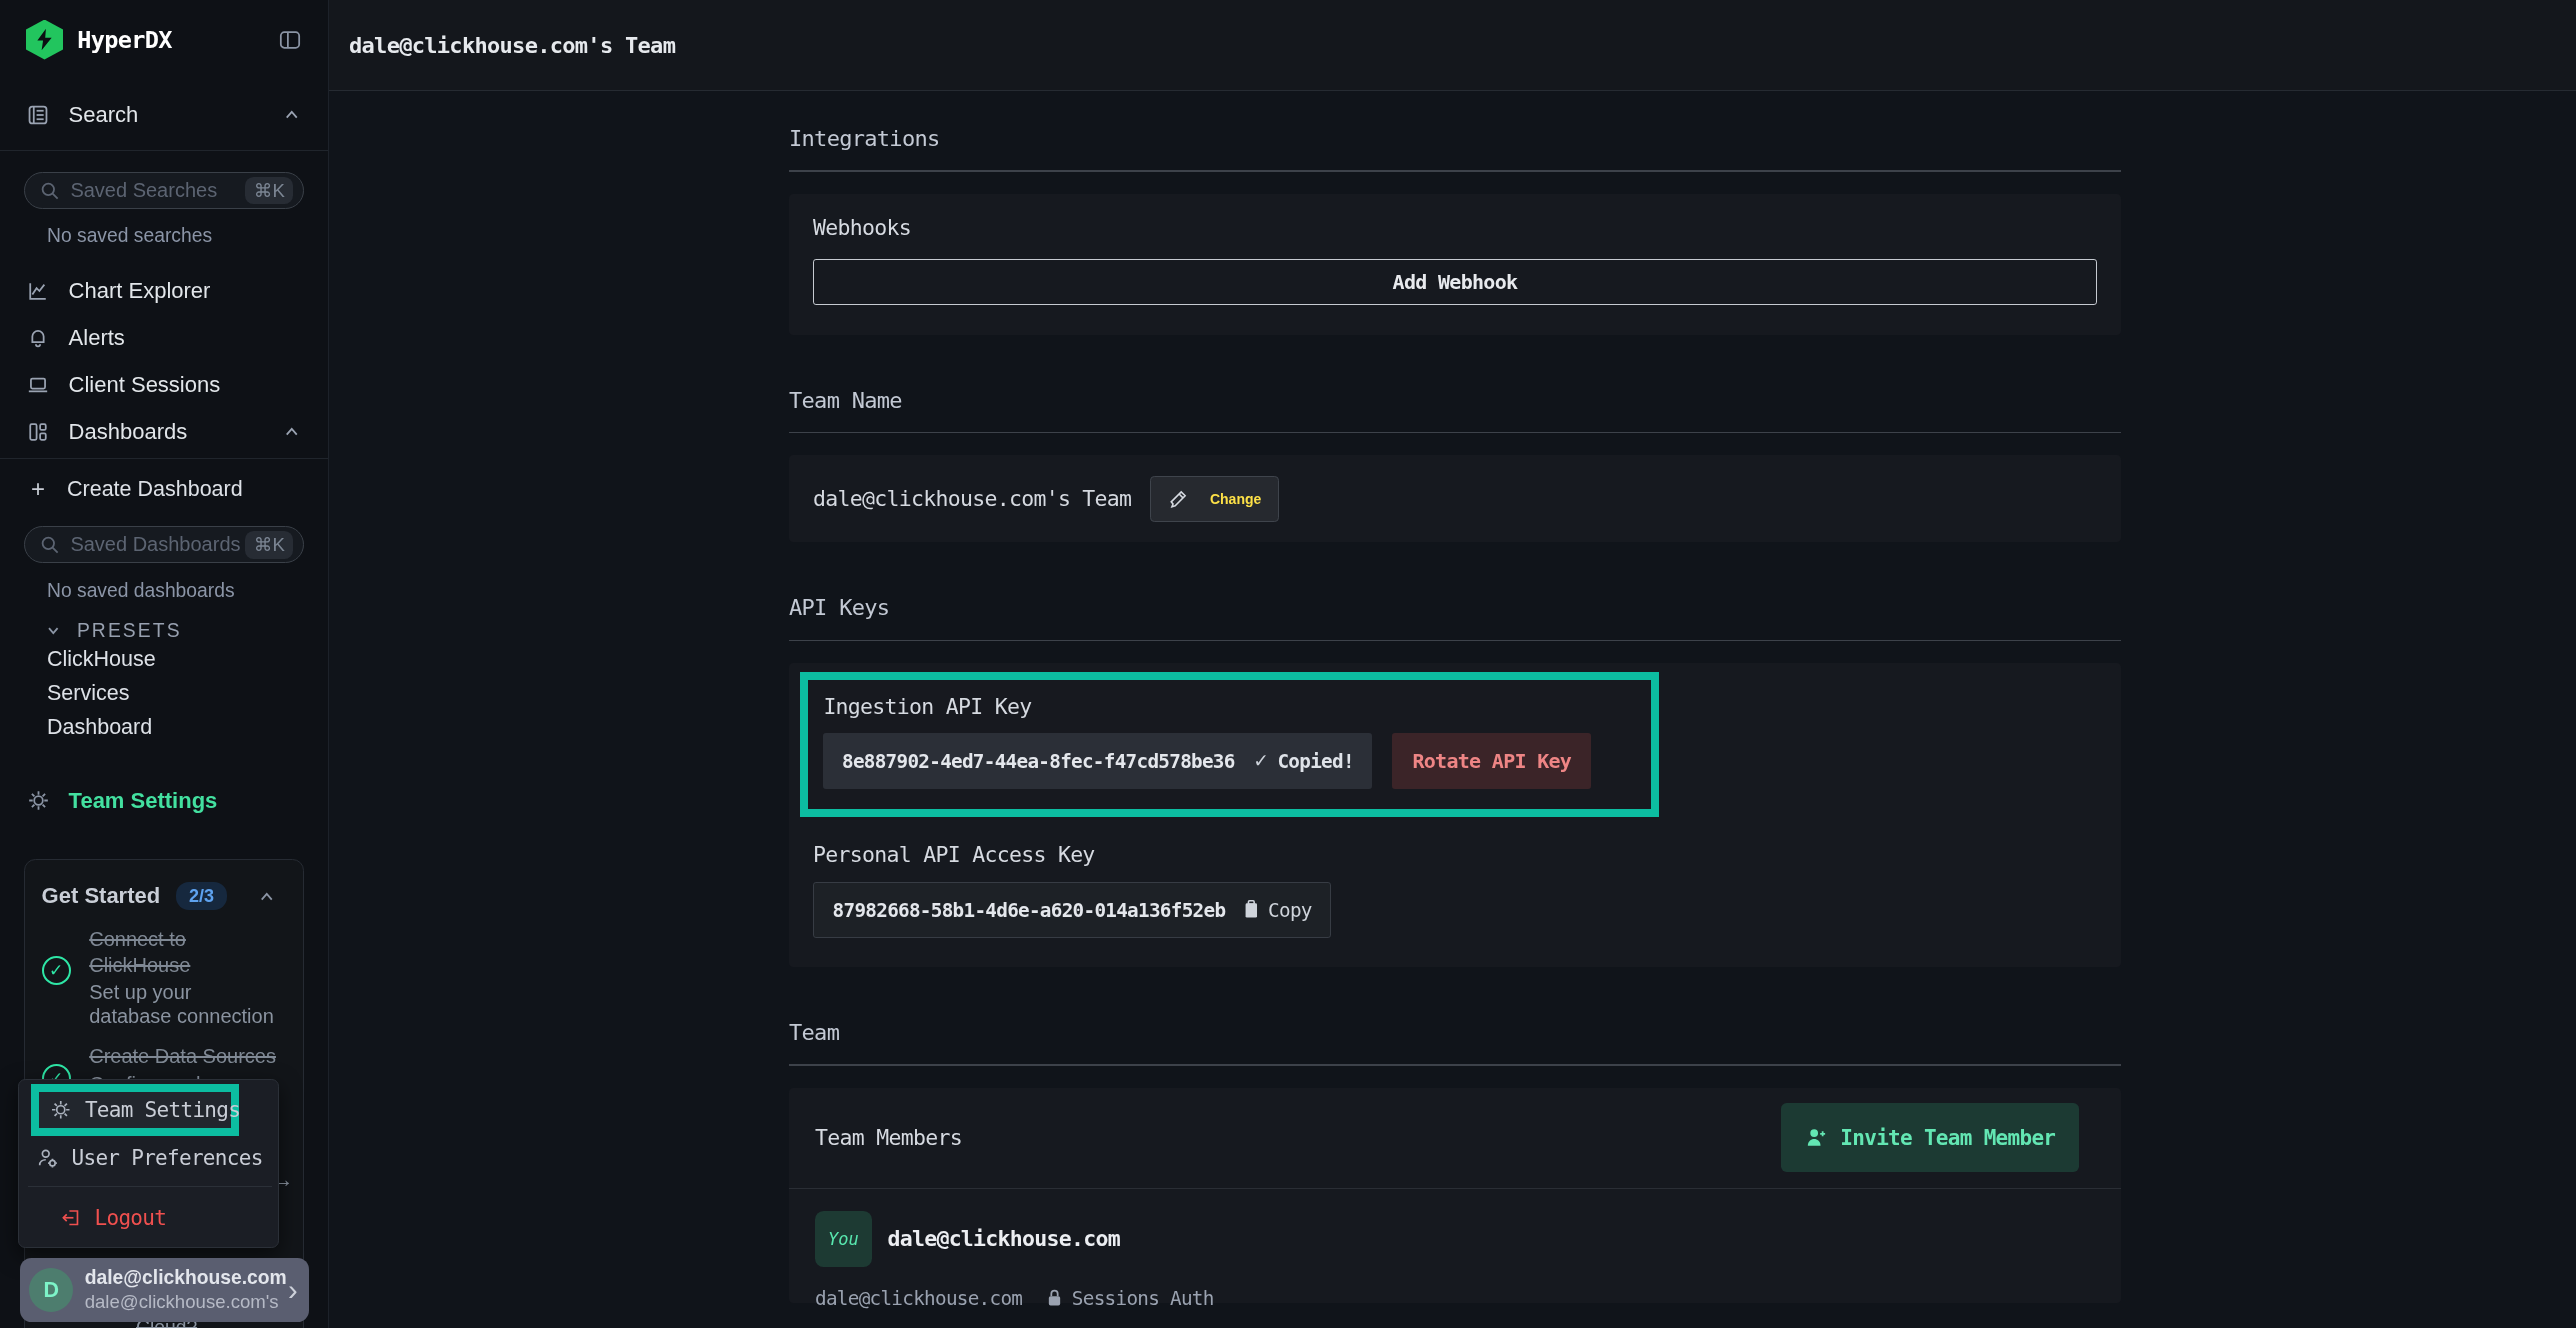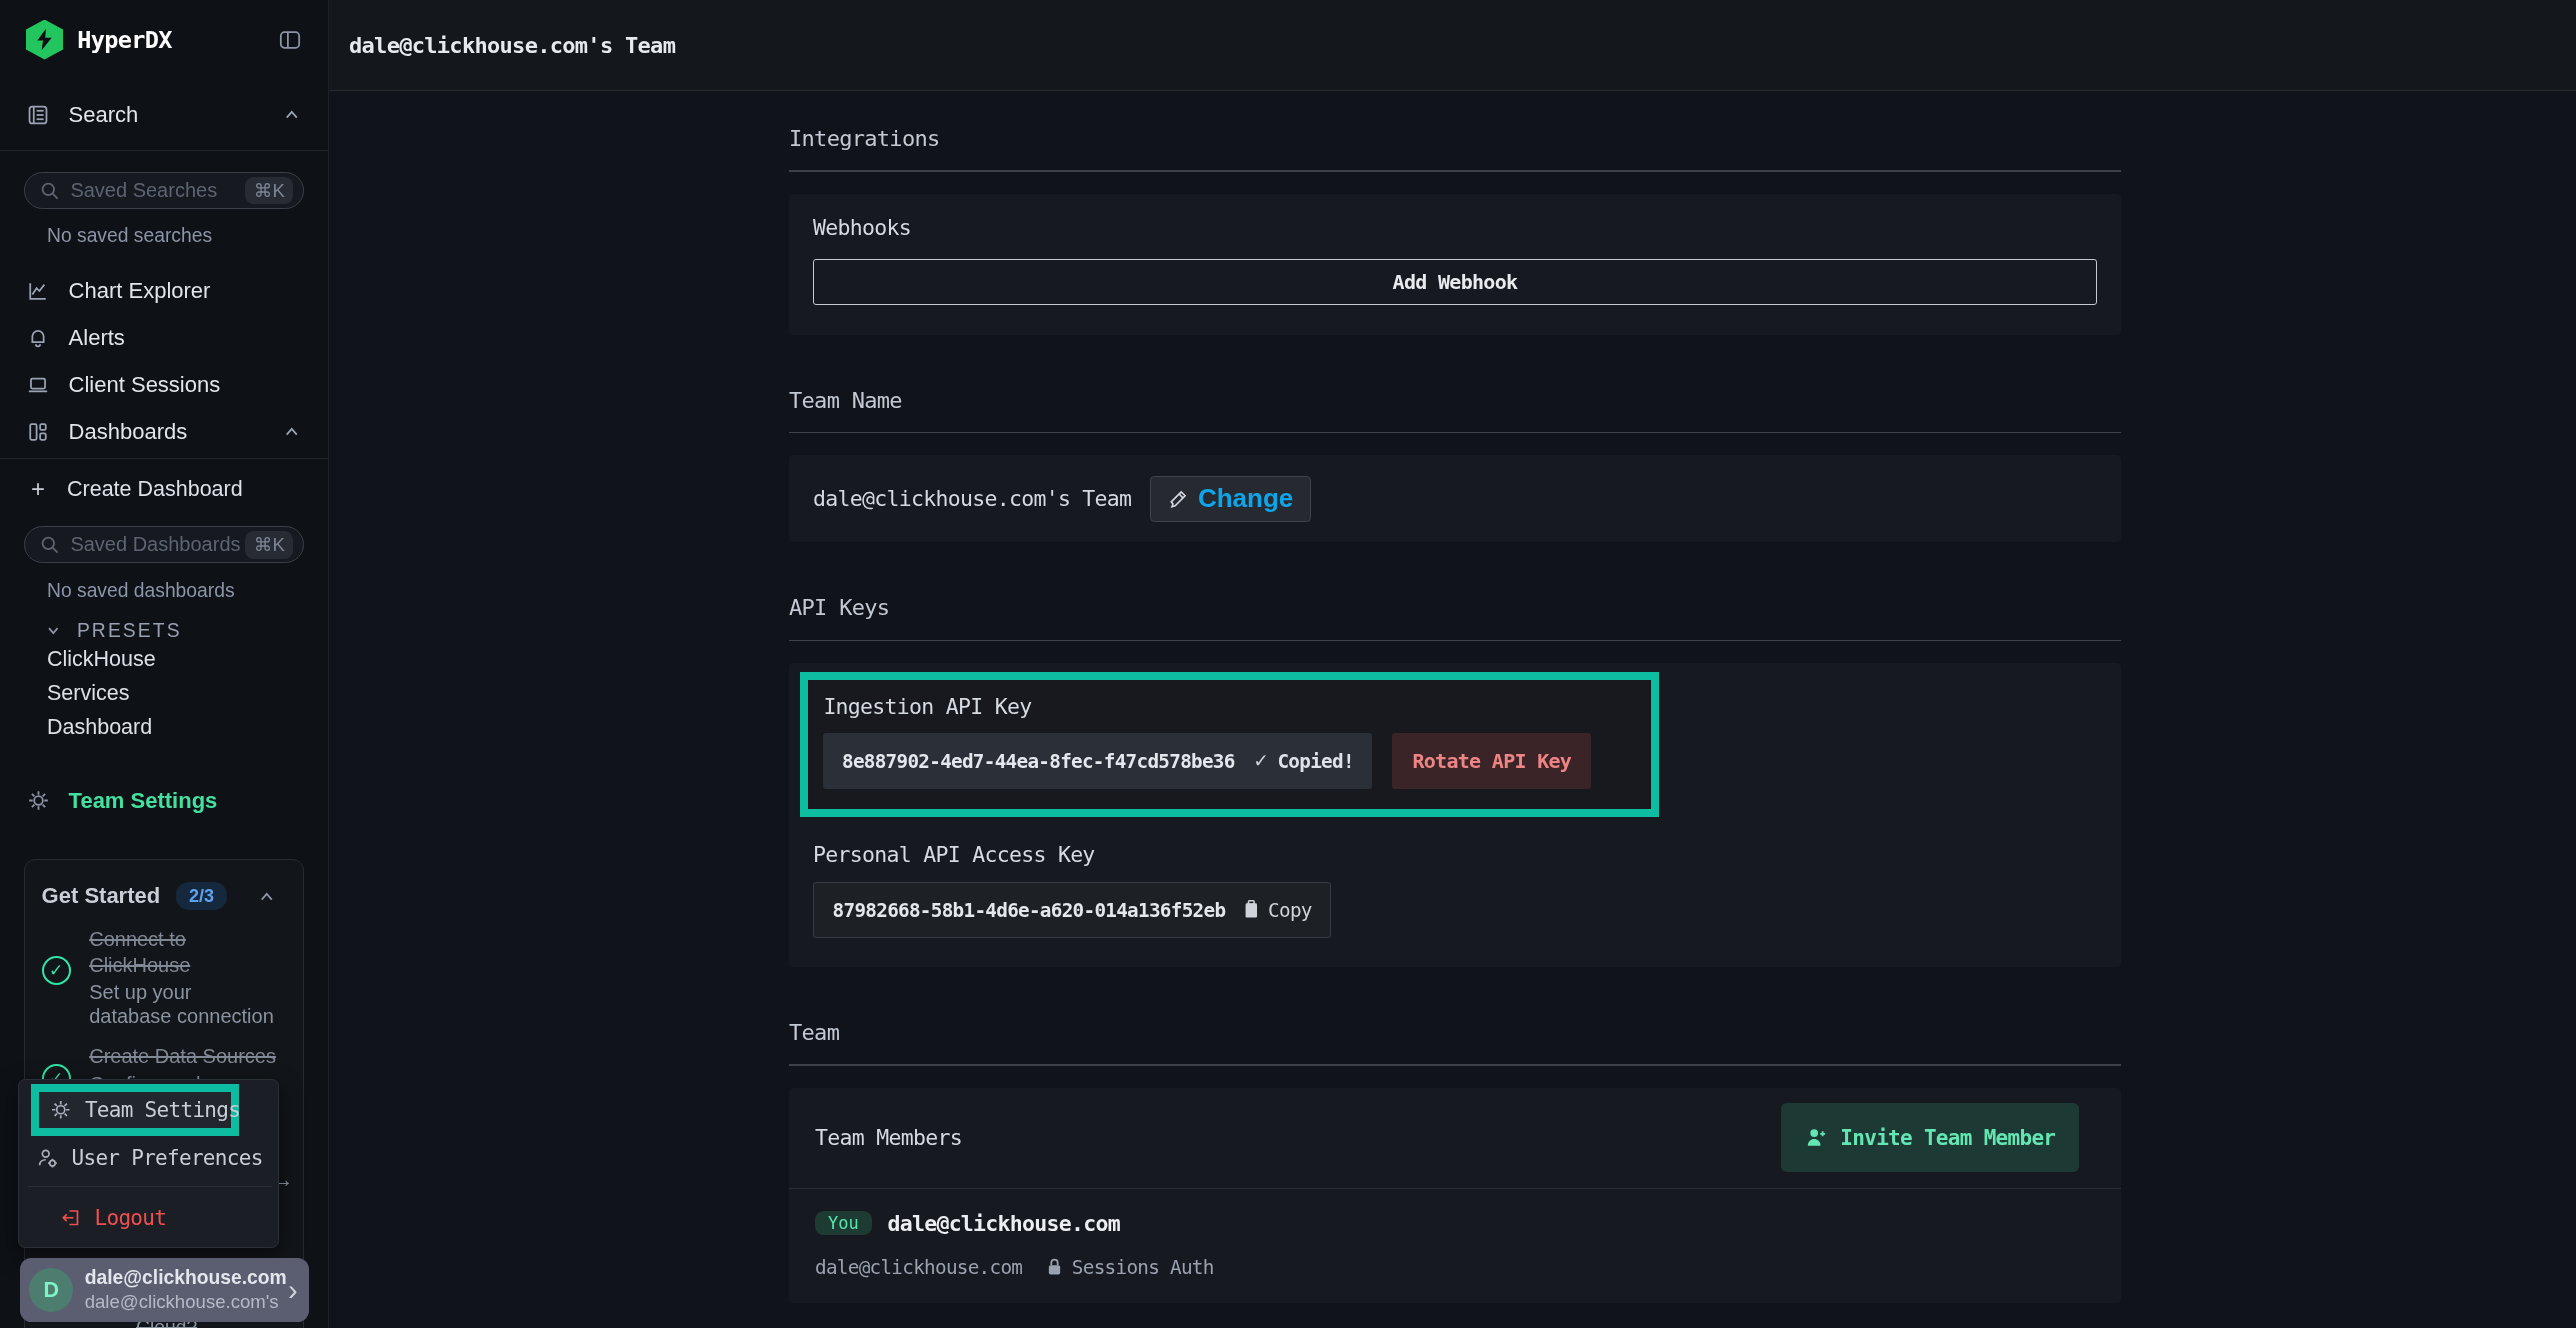--- a/index.html
+++ b/index.html
@@ -131,21 +131,21 @@
   .btn-add-webhook{margin-top:18.6px;width:1284px;height:46px;border:1.4px solid #c6cad1;
                    border-radius:2.9px;background:transparent;display:flex;align-items:center;
                    justify-content:center;font-family:var(--mono);font-weight:bold;font-size:20px;
                    color:#e8eaee;cursor:pointer;letter-spacing:-0.7px;}
 
   .card-teamname{height:87px;display:flex;align-items:center;padding:0 24px;}
   .team-name-value{font-family:var(--mono);font-size:21.5px;color:#d5d9e0;letter-spacing:-0.7px;}
   .btn-change{margin-left:18.6px;height:46px;background:#26292f;border:1.4px solid #3f444c;
               border-radius:4.3px;display:flex;align-items:center;padding:0 17px;cursor:pointer;}
   .btn-change .ic{color:#d5d9e0;display:flex;}
-  .btn-change .lbl{margin-left:10px;font-size:26px;font-weight:bold;color:#0ea5e9;}
+  .btn-change .lbl{margin-left:22px;font-size:14px;font-weight:bold;color:#fde047;}
 
   .card-apikeys{height:304px;position:relative;}
   .annotation-box{position:absolute;left:10.7px;top:8.6px;width:859px;height:145px;
                   border:8.6px solid #0cbda1;background:#17191f;padding:14.3px 0 0 15.7px;}
   .key-row{display:flex;align-items:center;margin-top:14.3px;}
   .key-chip{height:56px;background:#2b2f37;border-radius:2.9px;display:flex;align-items:center;
             padding:0 18.6px;cursor:pointer;}
   .key-text{font-family:var(--mono);font-weight:bold;font-size:19.3px;color:#e4e7ec;letter-spacing:-0.7px;}
   .copied{display:flex;align-items:center;margin-left:18.6px;color:#dfe3e9;}
   .copied .chk{font-size:18.6px;color:#cdd2da;}
@@ -162,21 +162,21 @@
   .team-card-header{height:100px;display:flex;align-items:center;padding:0 26px;}
   .btn-invite{margin-left:auto;height:69px;background:#1c3a33;border-radius:5.7px;
               display:flex;align-items:center;padding:0 24px;cursor:pointer;margin-right:15.7px;}
   .btn-invite .ic{color:#63e6b3;display:flex;}
   .btn-invite .lbl{margin-left:11.4px;font-family:var(--mono);font-weight:bold;font-size:21px;
                    color:#63e6b3;letter-spacing:-0.7px;}
   .team-card-rule{height:1.4px;background:#2a2e35;}
   .member-block{padding:21.5px 26px 0 26px;}
   .member-row1{display:flex;align-items:center;}
   .you-badge{background:#1d3a33;color:#58e6ae;font-family:var(--mono);font-size:17px;
-             padding:2px 13px;border-radius:8.6px;}
+             padding:18px 13px;border-radius:8.6px;font-style:italic;}
   .member-name{margin-left:15.7px;font-family:var(--mono);font-weight:bold;font-size:21.5px;
                color:#eceef2;letter-spacing:-0.7px;}
   .member-row2{display:flex;align-items:center;margin-top:20px;color:#9aa2b0;}
   .member-email{font-family:var(--mono);font-size:19.3px;letter-spacing:-0.7px;}
   .member-auth{display:flex;align-items:center;margin-left:24px;}
   .member-auth .lbl{font-family:var(--mono);font-size:19.3px;margin-left:8.6px;letter-spacing:-0.7px;}
 
   svg{display:block;}
 </style>
 </head>

